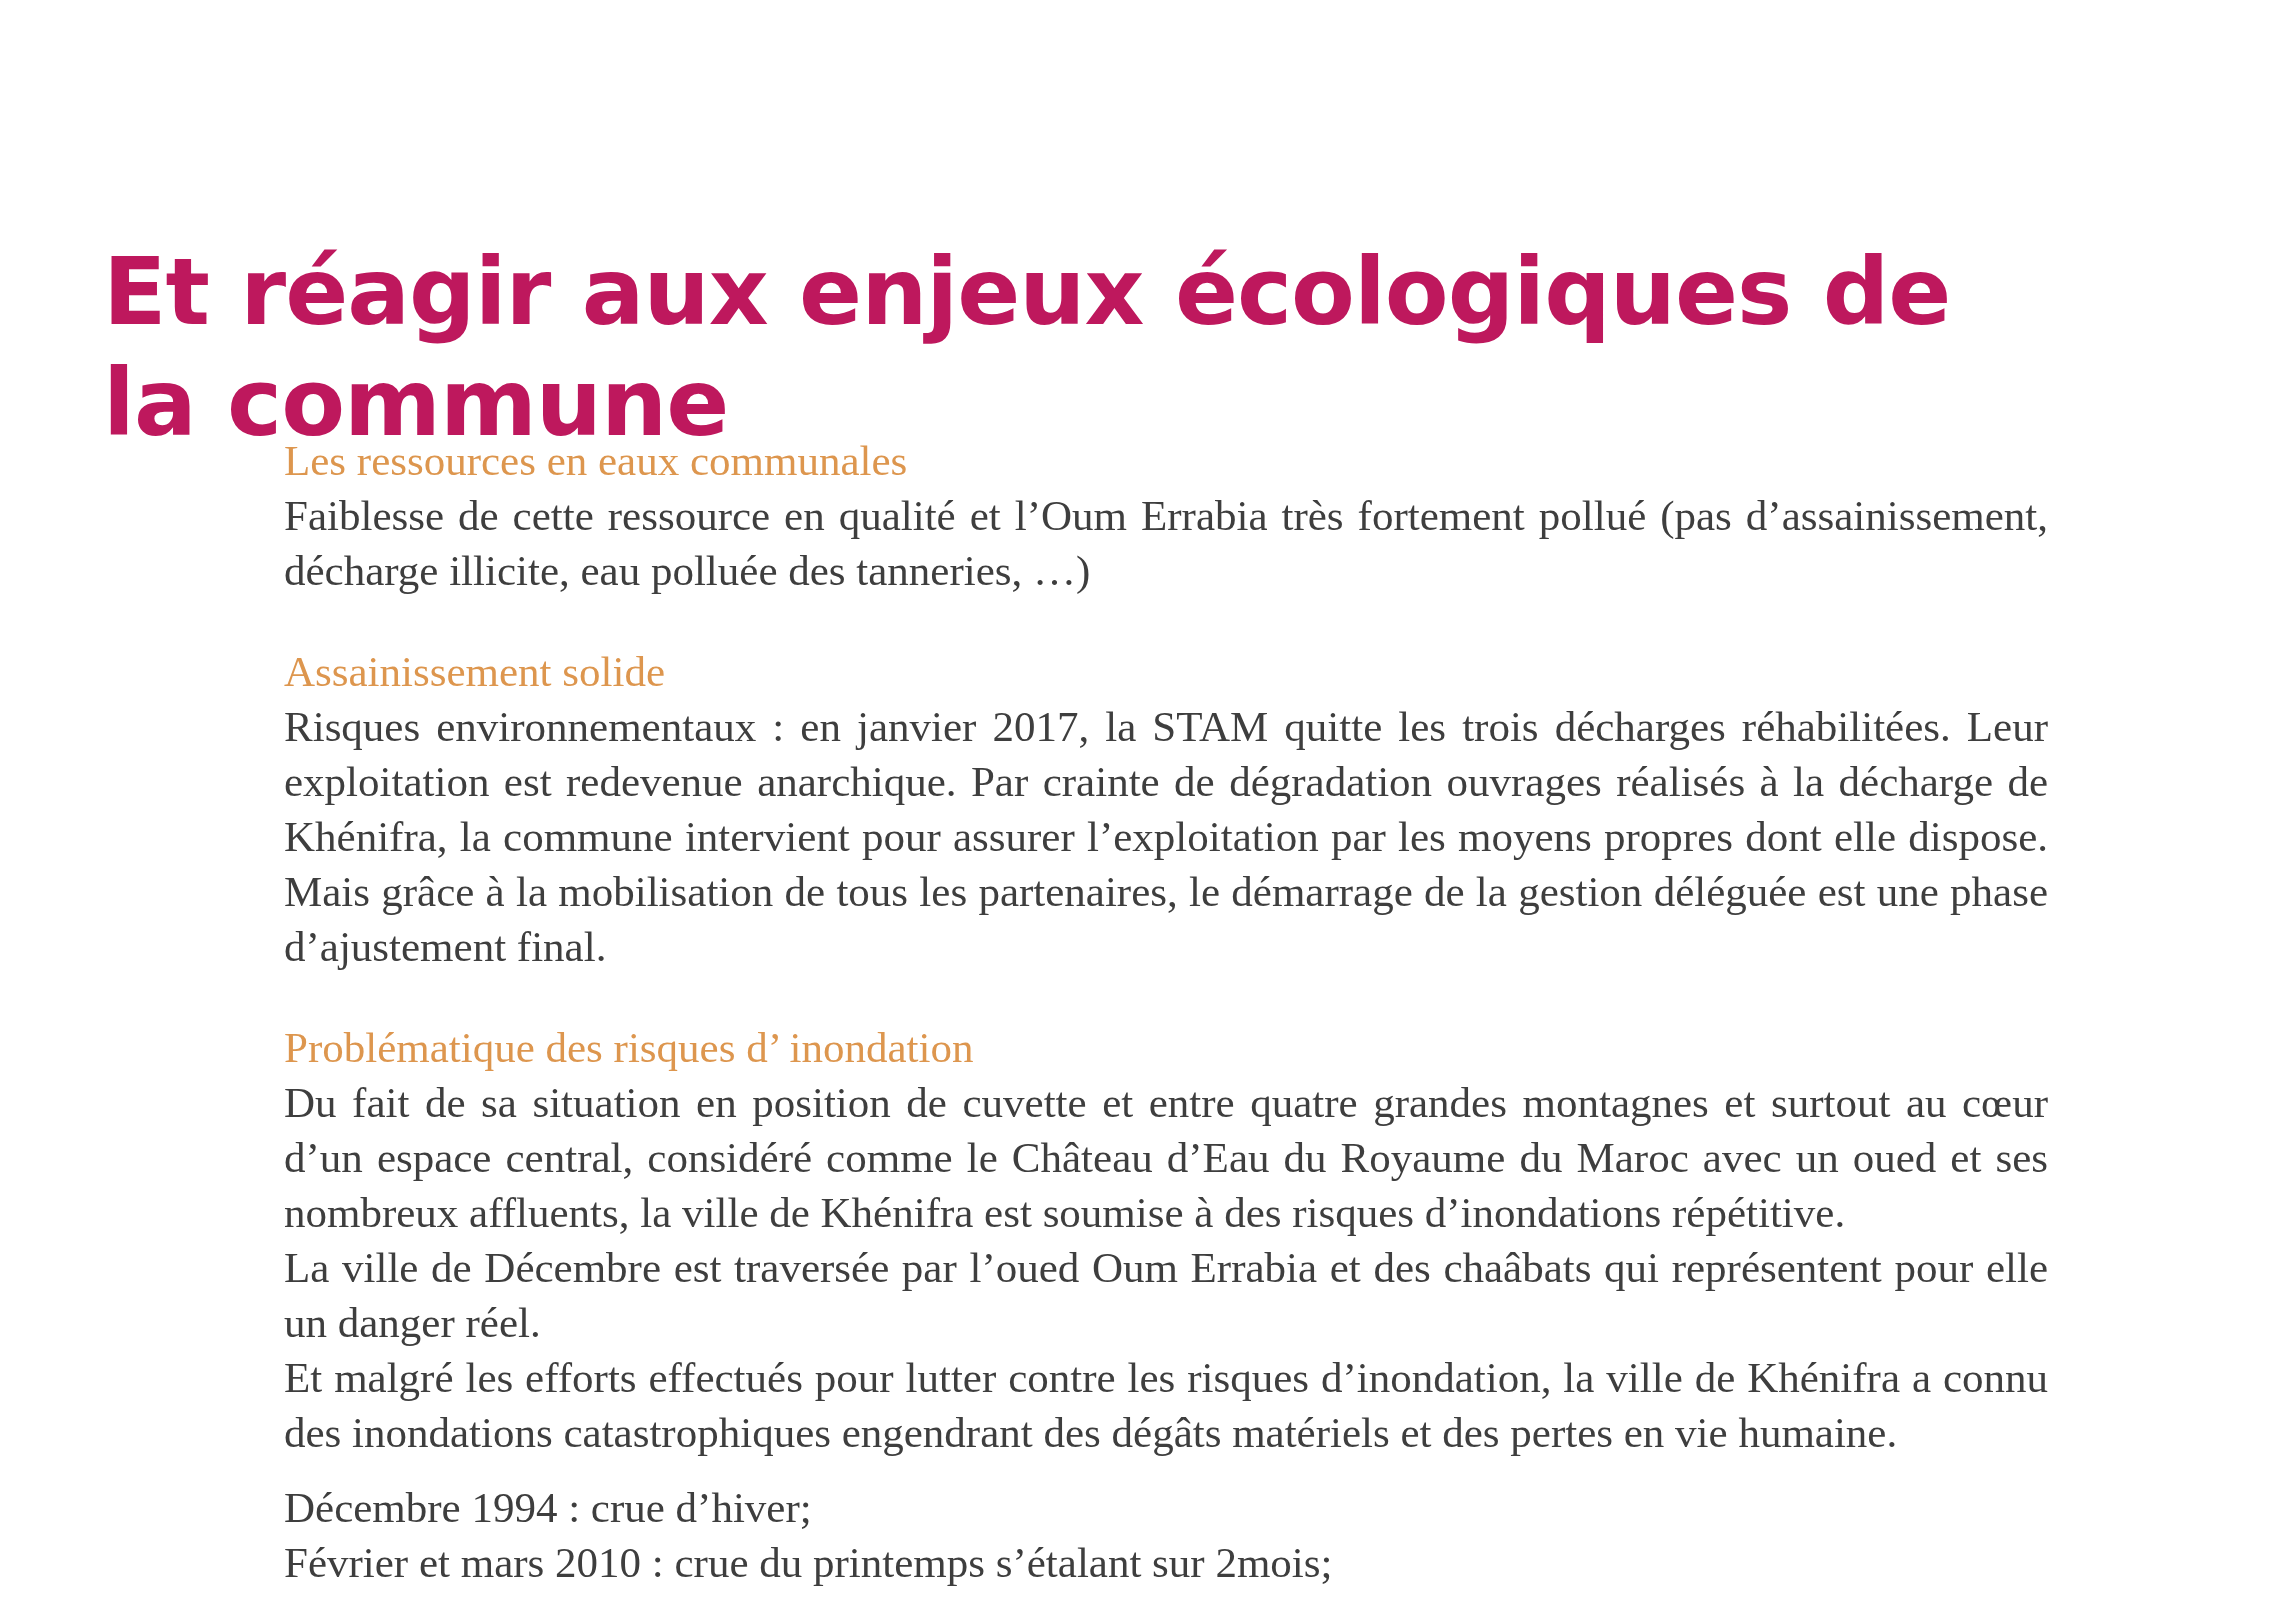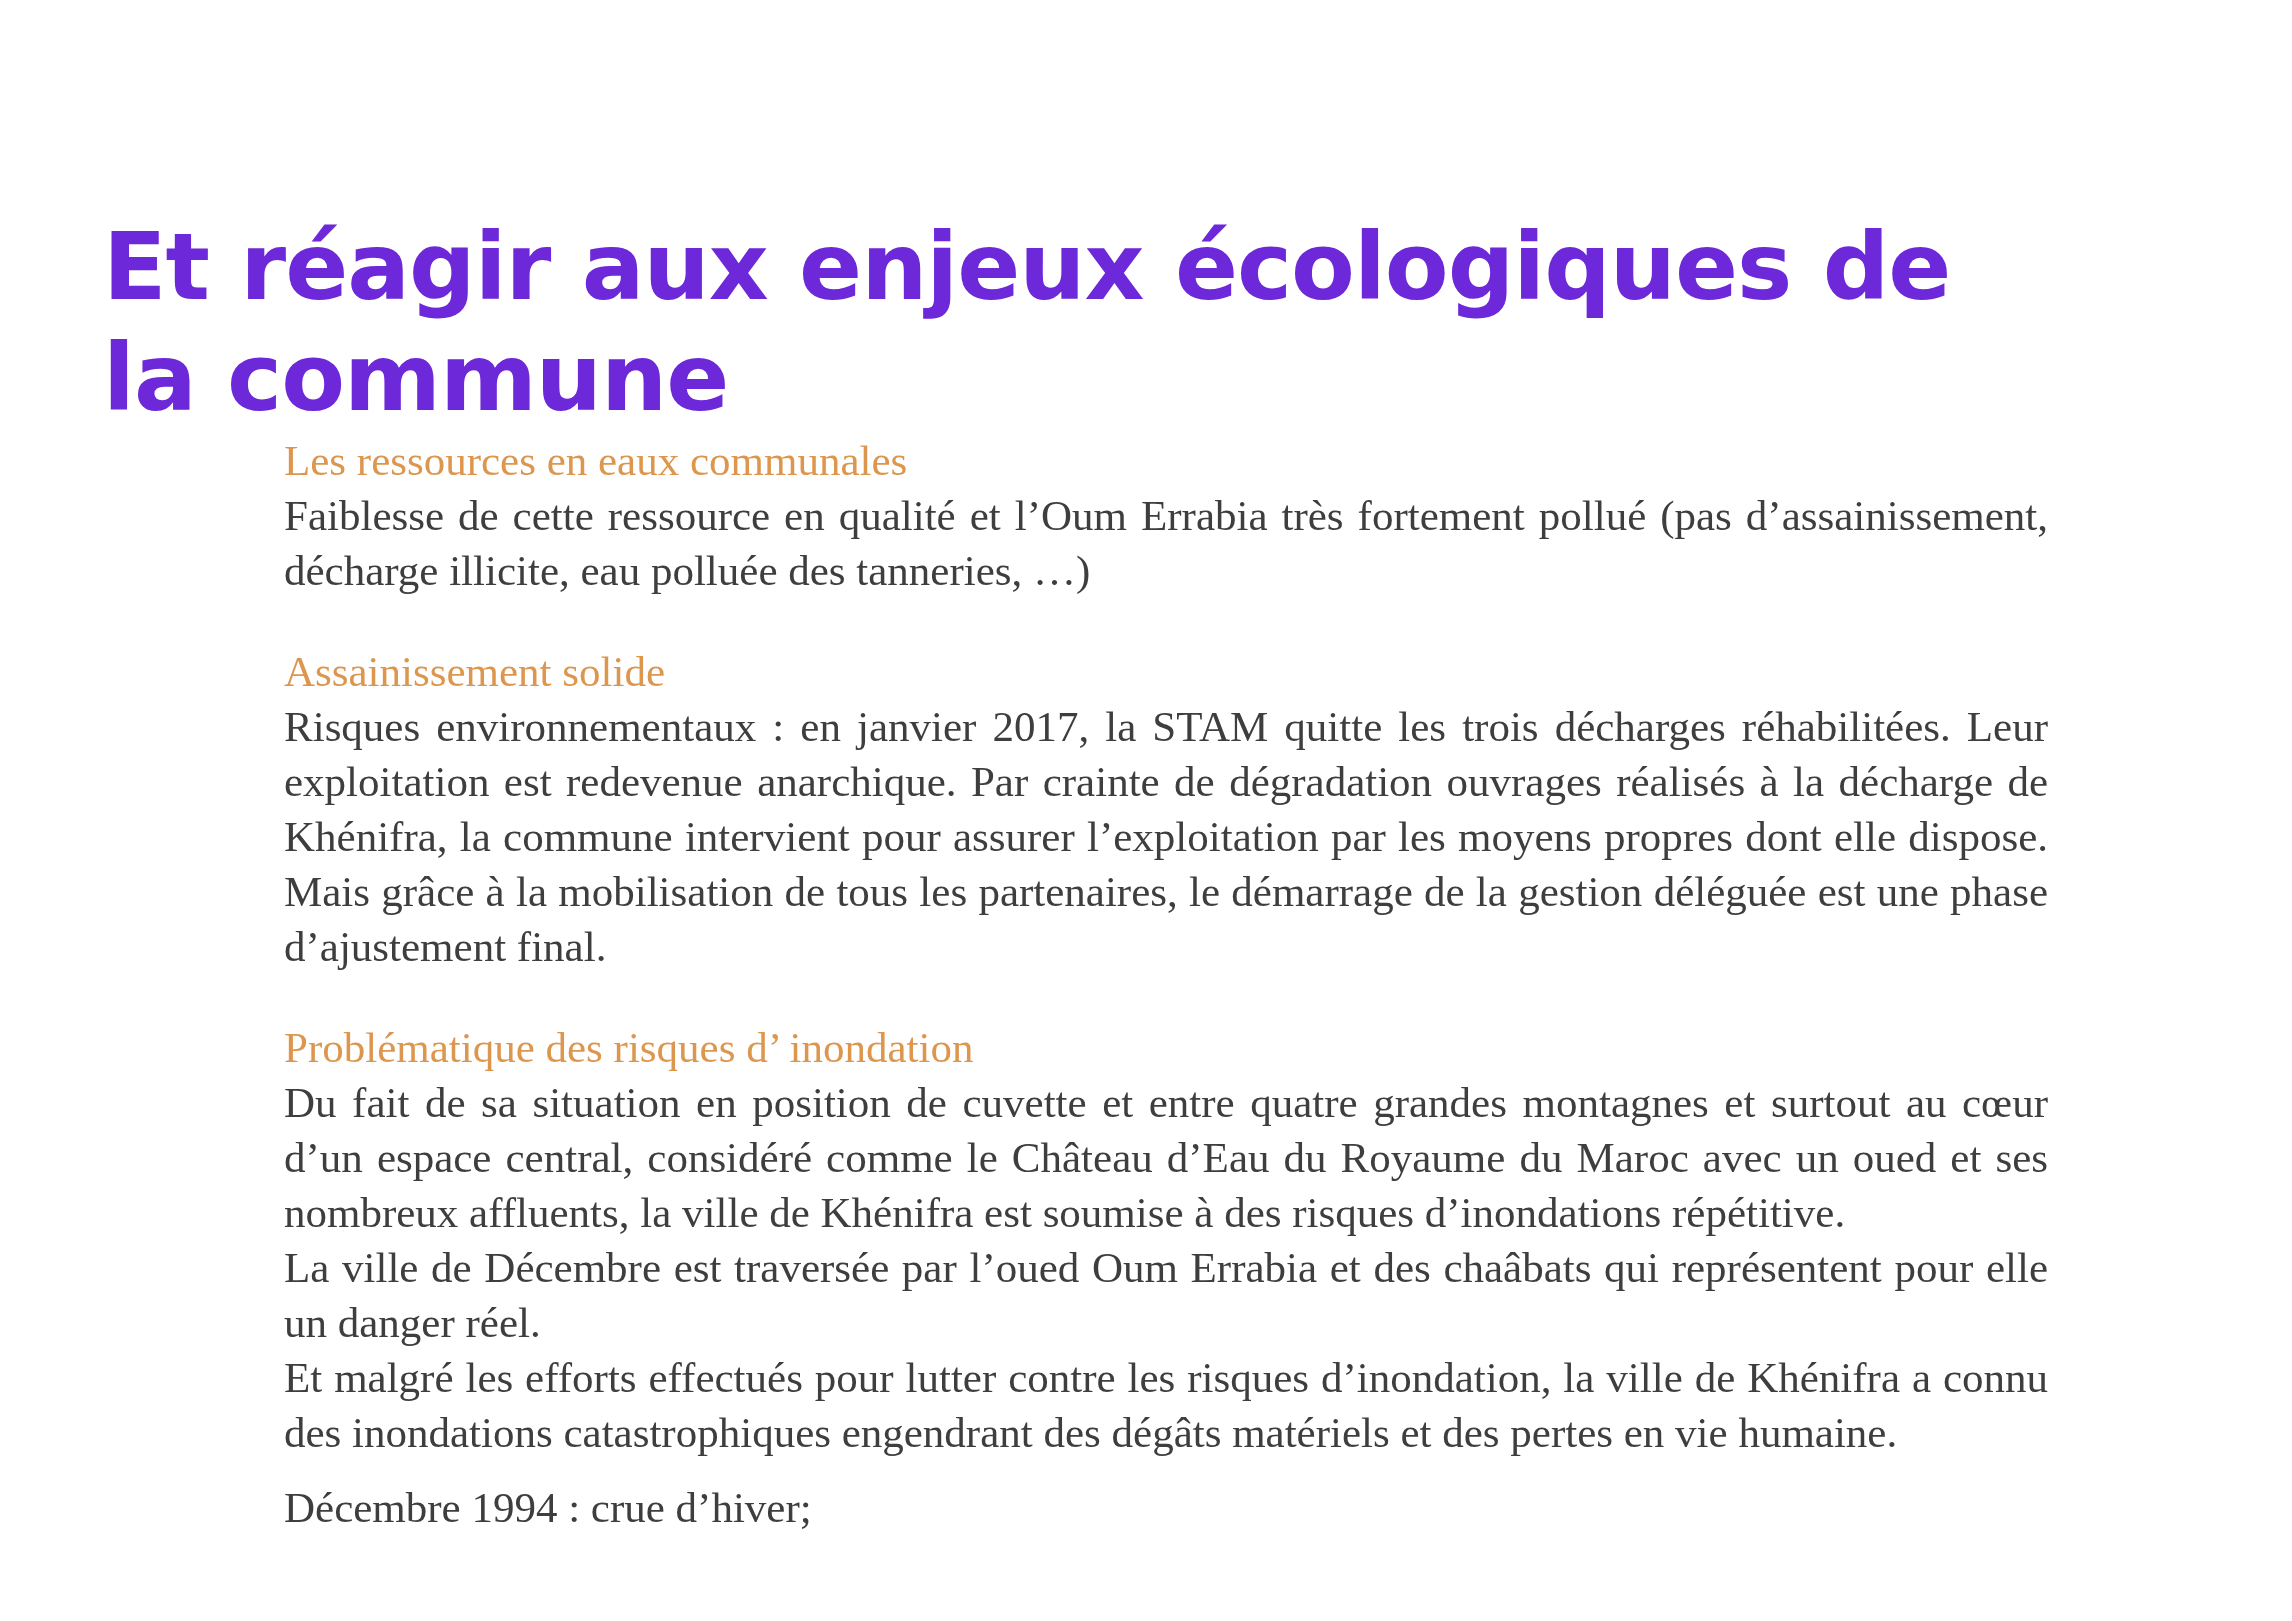--- a/index.html
+++ b/index.html
@@ -11,28 +11,28 @@
     position: relative;
     width: 2293px;
     height: 1621px;
     background: #ffffff;
     overflow: hidden;
     font-family: "Liberation Serif", "DejaVu Serif", serif;
   }
   .title {
     position: absolute;
     left: 103px;
-    top: 150px;
+    top: 175px;
     width: 2088px;
     font-family: "DejaVu Sans", sans-serif;
     font-weight: bold;
     font-size: 93px;
     line-height: 111px;
     letter-spacing: -1px;
-    color: #6d28d9;
+    color: #be185d;
   }
   .title .title-line {
     display: block;
   }
   .content {
     position: absolute;
     left: 284px;
     top: 433px;
     width: 1764px;
     font-size: 43px;
@@ -83,17 +83,18 @@
 
     <div class="section">
       <div class="section-heading">Problématique des risques d’ inondation</div>
       <p>Du fait de sa situation en position de cuvette et entre quatre grandes montagnes et surtout au cœur d’un espace central, considéré comme le Château d’Eau du Royaume du Maroc avec un oued et ses nombreux affluents, la ville de Khénifra est soumise à des risques d’inondations répétitive.</p>
       <p>La ville de Décembre est traversée par l’oued Oum Errabia et des chaâbats qui représentent pour elle un danger réel.</p>
       <p>Et malgré les efforts effectués pour lutter contre les risques d’inondation, la ville de Khénifra a connu des inondations catastrophiques engendrant des dégâts matériels et des pertes en vie humaine.</p>
     </div>
 
     <div class="timeline">
       <p>Décembre 1994 : crue d’hiver;</p>
+      <p>Février et mars 2010 : crue du printemps s’étalant sur 2mois;</p>
     </div>
 
   </div>
 </div>
 
 
 </body></html>

